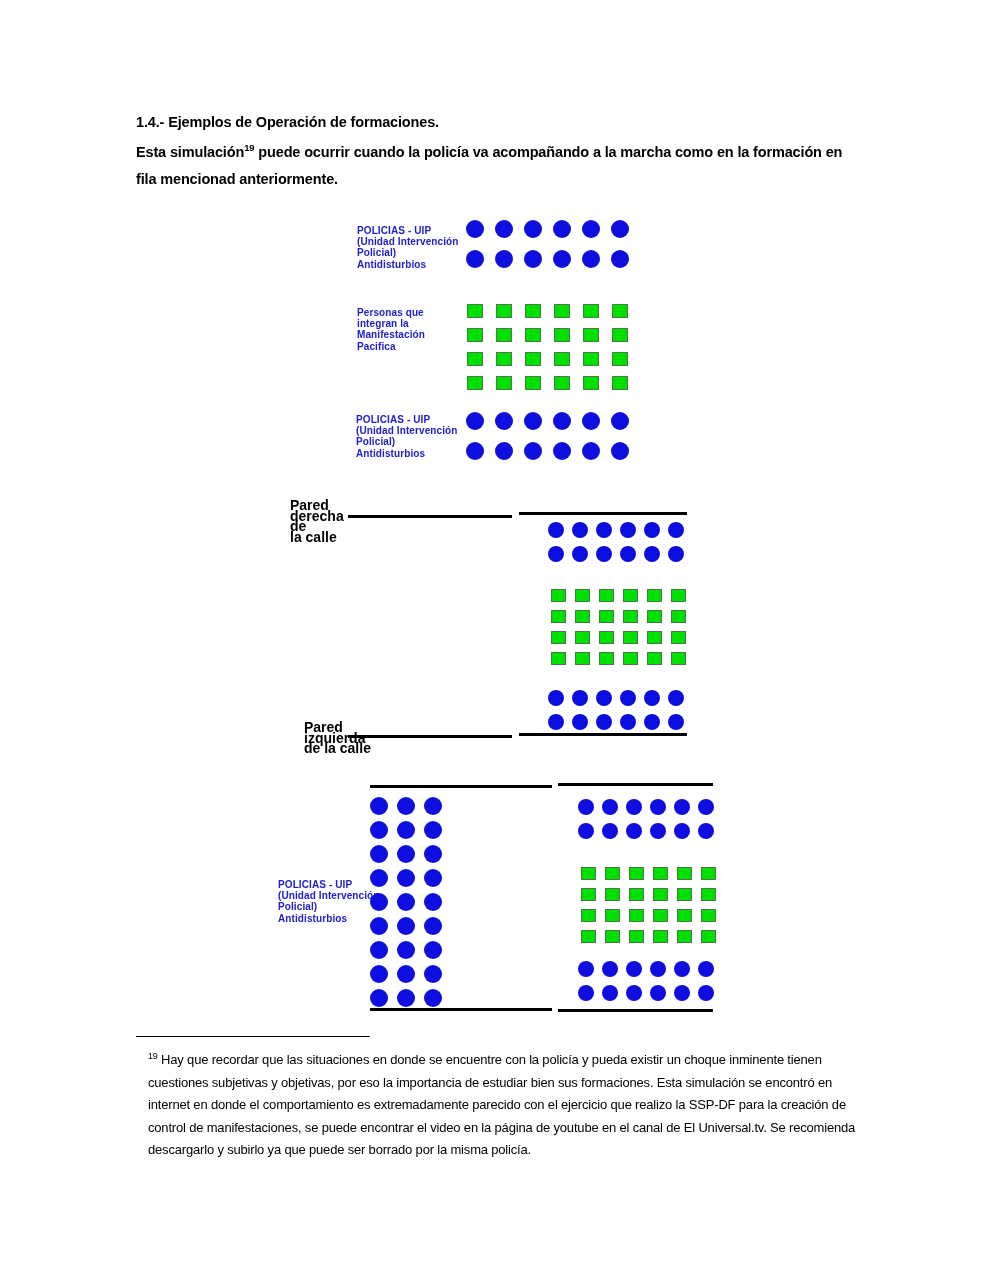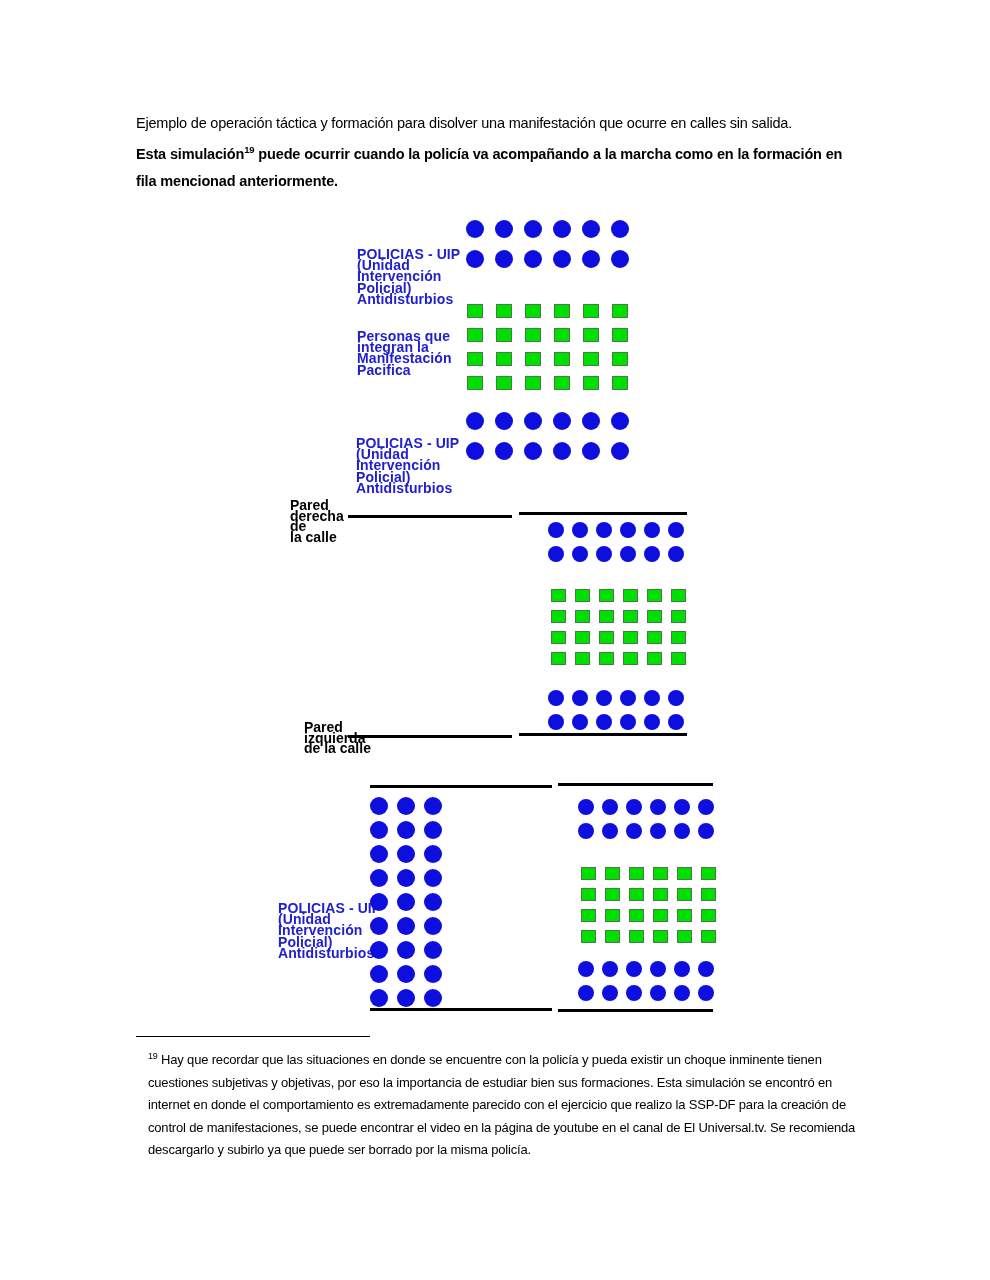--- a/index.html
+++ b/index.html
@@ -82,26 +82,25 @@
     box-sizing: border-box;
   }
   .sq.sm {
     width: 15px;
     height: 13px;
   }
 
   .label {
     position: absolute;
     color: #2020d0;
-    font-size: 14px;
+    font-size: 10px;
     font-weight: bold;
     line-height: 11.2px;
     letter-spacing: 0.1px;
     white-space: pre-line;
-    margin-top: 24px;
   }
   .label.green-lbl {
     color: #2020d0;
   }
 
   .wall-label {
     position: absolute;
     color: #000000;
     font-size: 14px;
     font-weight: bold;
@@ -137,21 +136,21 @@
     font-size: 9px;
     vertical-align: super;
   }
 </style>
 </head>
 <body>
 
 <div class="page">
 
   <div class="text-block">
-    <p class="intro-line">Ejemplo de operación táctica y formación para disolver una manifestación que ocurre en calles sin salida.</p>
+    <p class="heading">1.4.- Ejemplos de Operación de formaciones.</p>
     <p class="bold-para"><span>Esta simulación</span><span class="fn-ref">19</span><span> puede ocurrir cuando la policía va acompañando a la marcha como en la formación en fila mencionad anteriormente.</span></p>
   </div>
 
   <div class="diagram" style="left:0; top:0; width:990px; height:0;">
 
     <div class="label" style="left:357px; top:225px; width:105px;">POLICIAS - UIP
 (Unidad Intervención
 Policial)
 Antidisturbios</div>
     <div class="grid" style="left:466px; top:220px; grid-template-columns:repeat(6,29px); grid-auto-rows:30px;">

